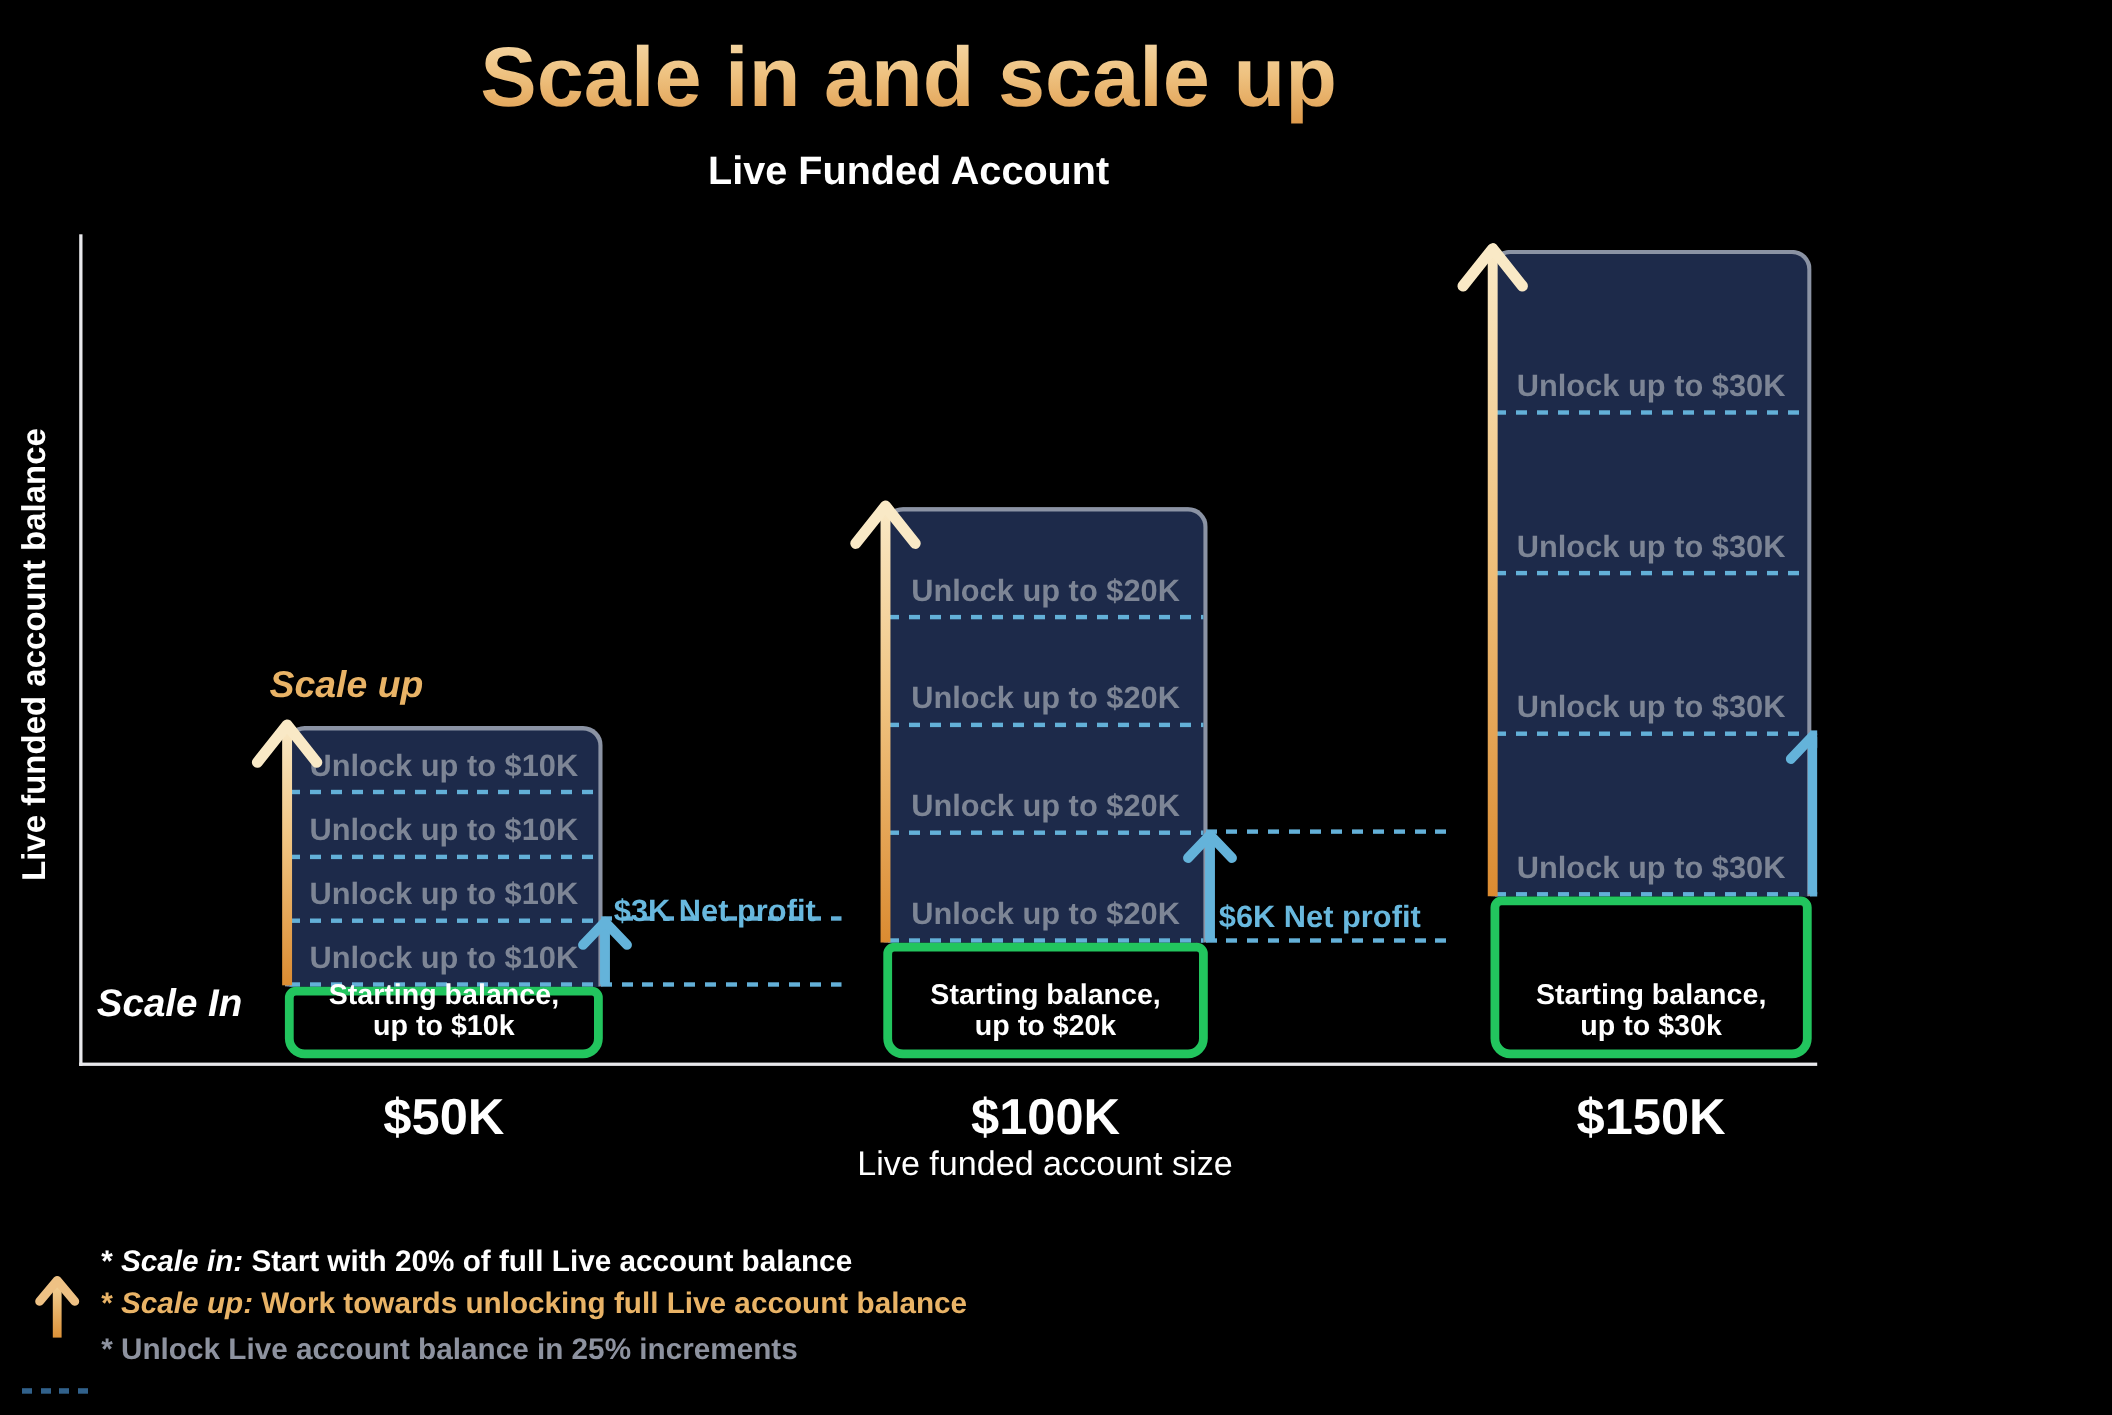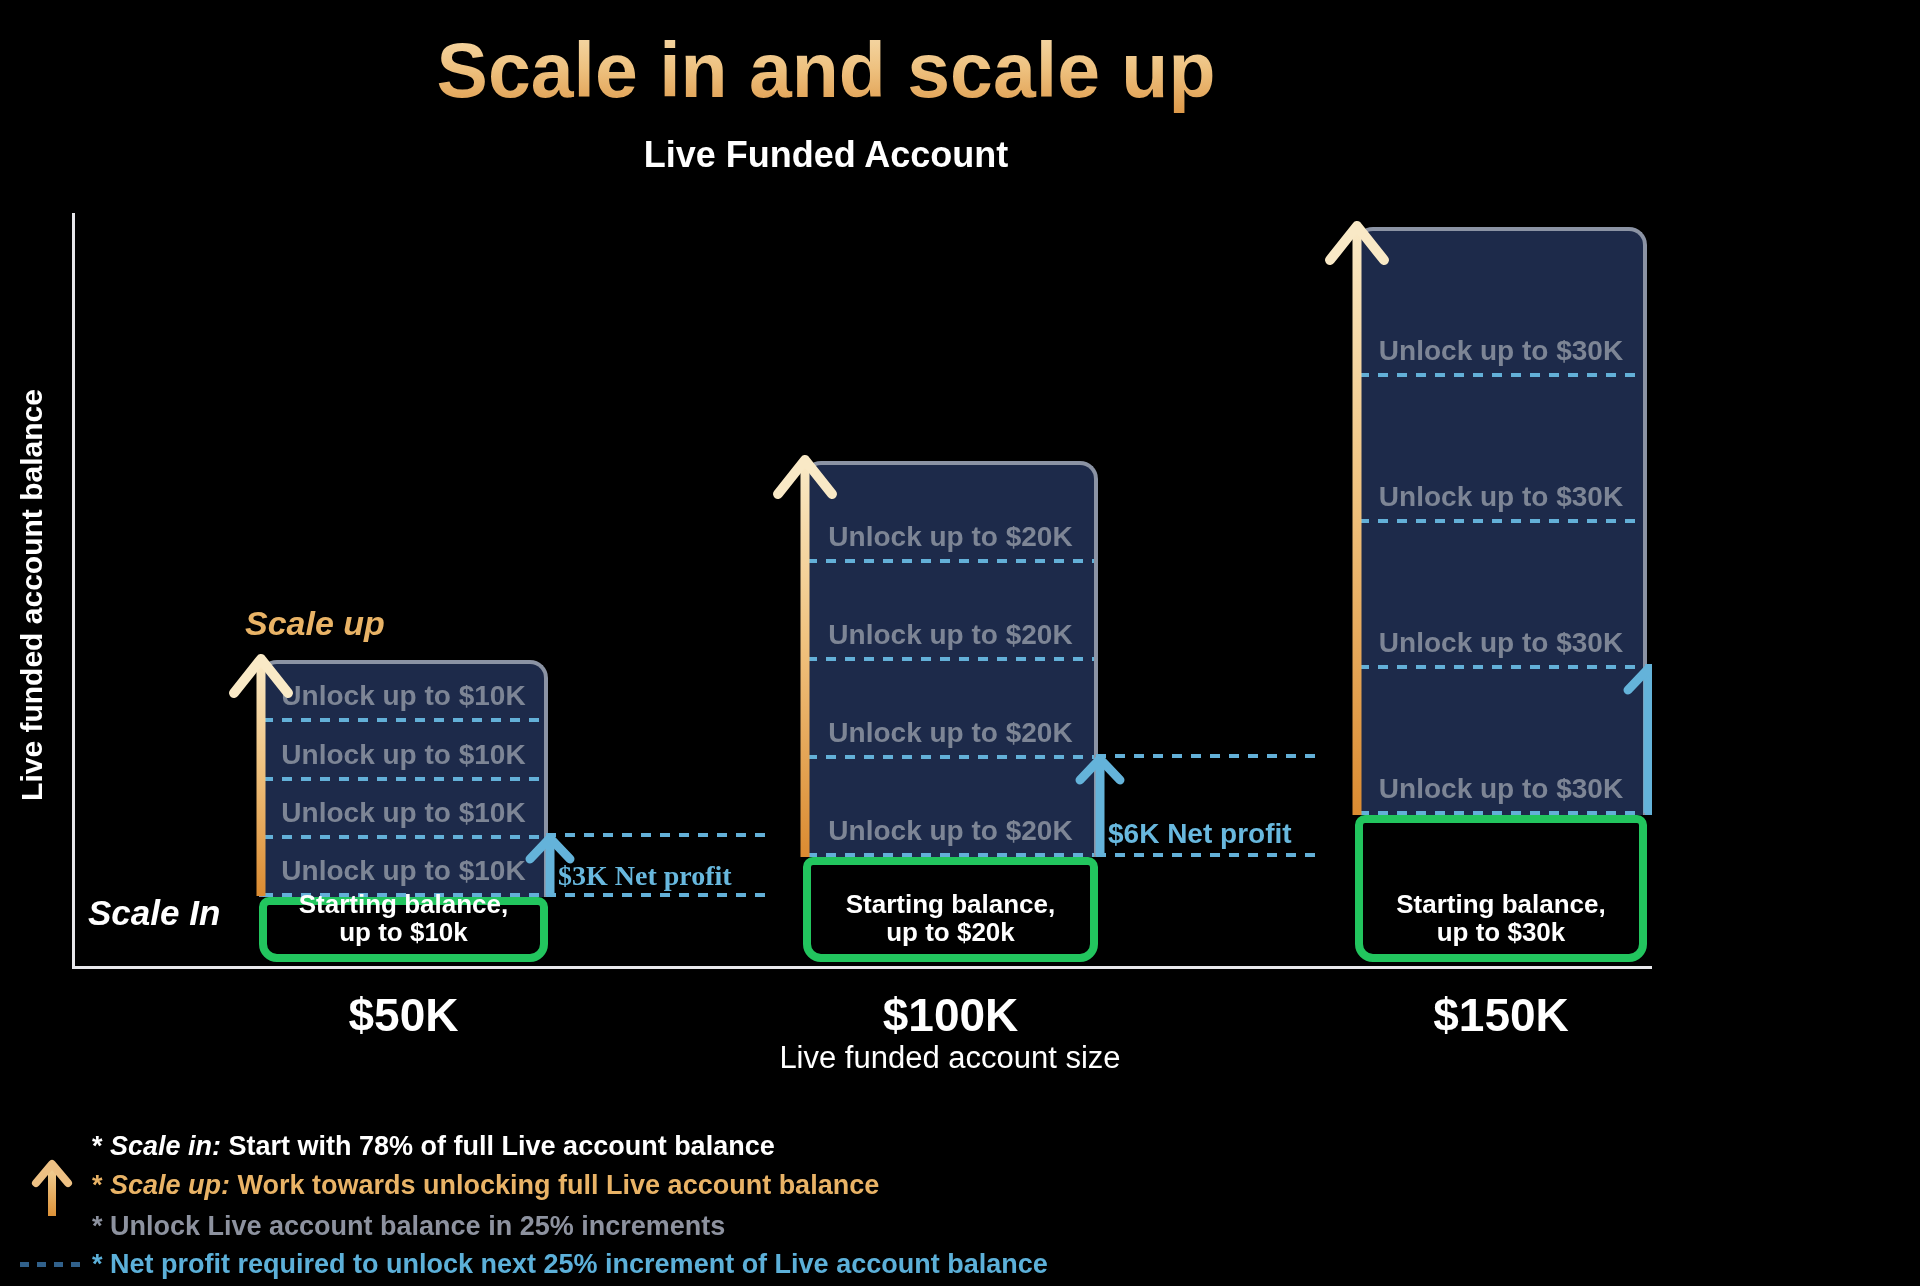--- a/index.html
+++ b/index.html
@@ -40,21 +40,21 @@
   .b3-start{left:1355px;top:815px;width:292px;height:147px;}
 
   
   .ext{height:4px;background:repeating-linear-gradient(90deg,#63b0d8 0 10px,transparent 10px 19px);}
   .e1a{left:546px;top:833px;width:219px;} .e1b{left:546px;top:893px;width:219px;}
   .e2a{left:1096px;top:754px;width:220px;}.e2b{left:1096px;top:853px;width:220px;}
   .e3a{left:1645px;top:664px;width:219px;}.e3b{left:1645px;top:811px;width:219px;}
 
   
   .netp{font-size:28px;font-weight:700;color:#68b8de;white-space:nowrap;}
-  .np1{left:558px;top:860px;font-family:Liberation Serif, serif;} .np2{left:1108px;top:818px;} .np3{left:1658px;top:797px;}
+  .np1{left:558px;top:812px;} .np2{left:1108px;top:818px;} .np3{left:1658px;top:797px;}
   .scaleup{left:245px;top:604px;font-size:34px;font-weight:700;font-style:italic;color:#e9b366;}
   .scalein{left:88px;top:893px;font-size:35px;font-weight:700;font-style:italic;color:#fff;}
 
   
   .leg{left:92px;font-size:27px;font-weight:700;white-space:nowrap;}
   .leg .it{font-style:italic;}
   .lg1{top:1131px;color:#fff;} .lg2{top:1170px;color:#e9b366;}
   .lg3{top:1211px;color:#8d929f;} .lg4{top:1249px;color:#5cb0d9;}
   .dashicon{left:20px;top:1262px;width:60px;height:5px;
         background:repeating-linear-gradient(90deg,#31618b 0 9px,transparent 9px 17px);}
@@ -199,18 +199,17 @@
         <linearGradient id="gg4" x1="0" y1="0" x2="0" y2="1">
       <stop offset="0" stop-color="#f3d49c"></stop>
           <stop offset="1" stop-color="#dd9238"></stop>
     </linearGradient>
       </defs>
     <rect x="18" y="9" width="8" height="51" fill="url(#gg4)"></rect>
     <polyline points="6,27 22,8 38,27" fill="none" stroke="#eec184" stroke-width="8" stroke-linecap="round" stroke-linejoin="round"></polyline>
   </svg>
   <div class="abs dashicon"></div>
 
-  <div class="abs leg lg1"><span>* </span><span class="it">Scale in:</span><span> Start with 78% of full Live account balance</span></div>
+  <div class="abs leg lg1"><span>* </span><span class="it">Scale in:</span><span> Start with 20% of full Live account balance</span></div>
   <div class="abs leg lg2"><span>* </span><span class="it">Scale up:</span><span> Work towards unlocking full Live account balance</span></div>
   <div class="abs leg lg3"><span>* </span><span class="it"></span><span>Unlock Live account balance in 25% increments</span></div>
-  <div class="abs leg lg4"><span>* </span><span class="it"></span><span>Net profit required to unlock next 25% increment of Live account balance</span></div>
 
 </div>
 
 </body></html>

